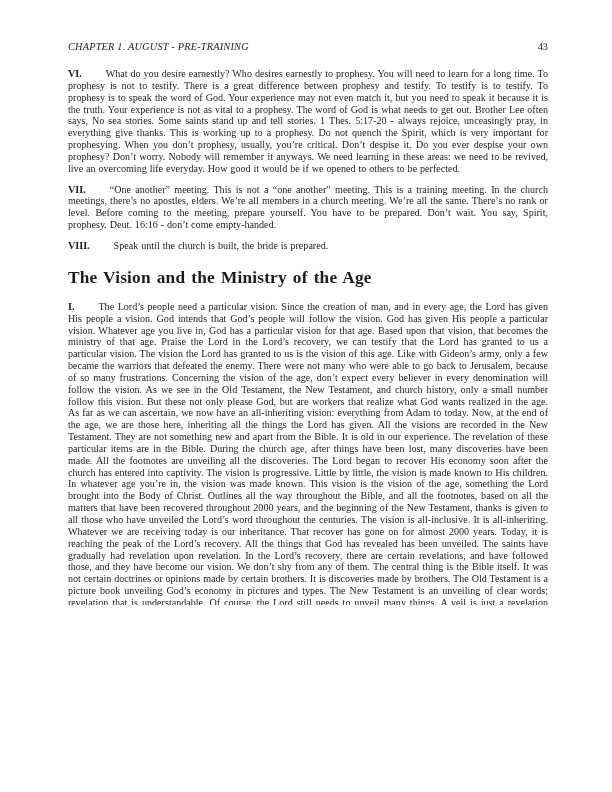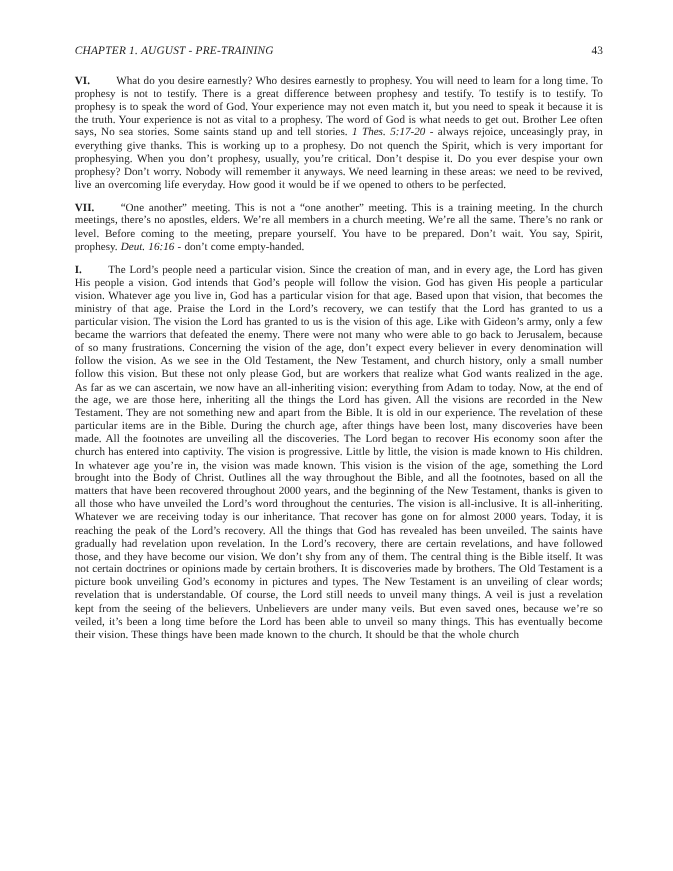--- a/index.html
+++ b/index.html
@@ -52,36 +52,37 @@
     text-indent: 15px;
   }
   p.para.intro {
     margin-bottom: 12px;
   }
   .para-label {
     font-weight: bold;
     margin-right: 24px;
   }
   .i {
-    font-style: italic;
   }
   h1.section-title {
     font-size: 17.3px;
     font-weight: bold;
     margin: 16px 0 13px 0;
     letter-spacing: 0.2px;
     word-spacing: 1.5px;
   }
 </style>
 </head>
 <body>
 
 <div class="page">
   <div class="running-header">
     <span class="running-head-text">CHAPTER 1.  AUGUST - PRE-TRAINING</span>
     <span class="page-number">43</span>
   </div>
   <div class="page-body">
       <p class="para"><span class="para-label">VI.</span><span>What do you desire earnestly? Who desires earnestly to prophesy. You will need to learn for a long time. To prophesy is not to testify. There is a great difference between prophesy and testify. To testify is to testify. To prophesy is to speak the word of God. Your experience may not even match it, but you need to speak it because it is the truth. Your experience is not as vital to a prophesy. The word of God is what needs to get out. Brother Lee often says, No sea stories. Some saints stand up and tell stories. </span><span class="i">1 Thes. 5:17-20</span><span> - always rejoice, unceasingly pray, in everything give thanks. This is working up to a prophesy. Do not quench the Spirit, which is very important for prophesying. When you don’t prophesy, usually, you’re critical. Don’t despise it. Do you ever despise your own prophesy? Don’t worry. Nobody will remember it anyways. We need learning in these areas: we need to be revived, live an overcoming life everyday. How good it would be if we opened to others to be perfected.</span></p>
       <p class="para"><span class="para-label">VII.</span><span>“One another” meeting. This is not a “one another” meeting. This is a training meeting. In the church meetings, there’s no apostles, elders. We’re all members in a church meeting. We’re all the same. There’s no rank or level. Before coming to the meeting, prepare yourself. You have to be prepared. Don’t wait. You say, Spirit, prophesy. </span><span class="i">Deut. 16:16</span><span> - don’t come empty-handed.</span></p>
+      <p class="para"><span class="para-label">VIII.</span><span>Speak until the church is built, the bride is prepared.</span></p>
+      <h1 class="section-title">The Vision and the Ministry of the Age</h1>
       <p class="para"><span class="para-label">I.</span><span>The Lord’s people need a particular vision. Since the creation of man, and in every age, the Lord has given His people a vision. God intends that God’s people will follow the vision. God has given His people a particular vision. Whatever age you live in, God has a particular vision for that age. Based upon that vision, that becomes the ministry of that age. Praise the Lord in the Lord’s recovery, we can testify that the Lord has granted to us a particular vision. The vision the Lord has granted to us is the vision of this age. Like with Gideon’s army, only a few became the warriors that defeated the enemy. There were not many who were able to go back to Jerusalem, because of so many frustrations. Concerning the vision of the age, don’t expect every believer in every denomination will follow the vision. As we see in the Old Testament, the New Testament, and church history, only a small number follow this vision. But these not only please God, but are workers that realize what God wants realized in the age. As far as we can ascertain, we now have an all-inheriting vision: everything from Adam to today. Now, at the end of the age, we are those here, inheriting all the things the Lord has given. All the visions are recorded in the New Testament. They are not something new and apart from the Bible. It is old in our experience. The revelation of these particular items are in the Bible. During the church age, after things have been lost, many discoveries have been made. All the footnotes are unveiling all the discoveries. The Lord began to recover His economy soon after the church has entered into captivity. The vision is progressive. Little by little, the vision is made known to His children. In whatever age you’re in, the vision was made known. This vision is the vision of the age, something the Lord brought into the Body of Christ. Outlines all the way throughout the Bible, and all the footnotes, based on all the matters that have been recovered throughout 2000 years, and the beginning of the New Testament, thanks is given to all those who have unveiled the Lord’s word throughout the centuries. The vision is all-inclusive. It is all-inheriting. Whatever we are receiving today is our inheritance. That recover has gone on for almost 2000 years. Today, it is reaching the peak of the Lord’s recovery. All the things that God has revealed has been unveiled. The saints have gradually had revelation upon revelation. In the Lord’s recovery, there are certain revelations, and have followed those, and they have become our vision. We don’t shy from any of them. The central thing is the Bible itself. It was not certain doctrines or opinions made by certain brothers. It is discoveries made by brothers. The Old Testament is a picture book unveiling God’s economy in pictures and types. The New Testament is an unveiling of clear words; revelation that is understandable. Of course, the Lord still needs to unveil many things. A veil is just a revelation kept from the seeing of the believers. Unbelievers are under many veils. But even saved ones, because we’re so veiled, it’s been a long time before the Lord has been able to unveil so many things. This has eventually become their vision. These things have been made known to the church. It should be that the whole church</span></p>
     </div>
 </div>
 
 </body></html>

